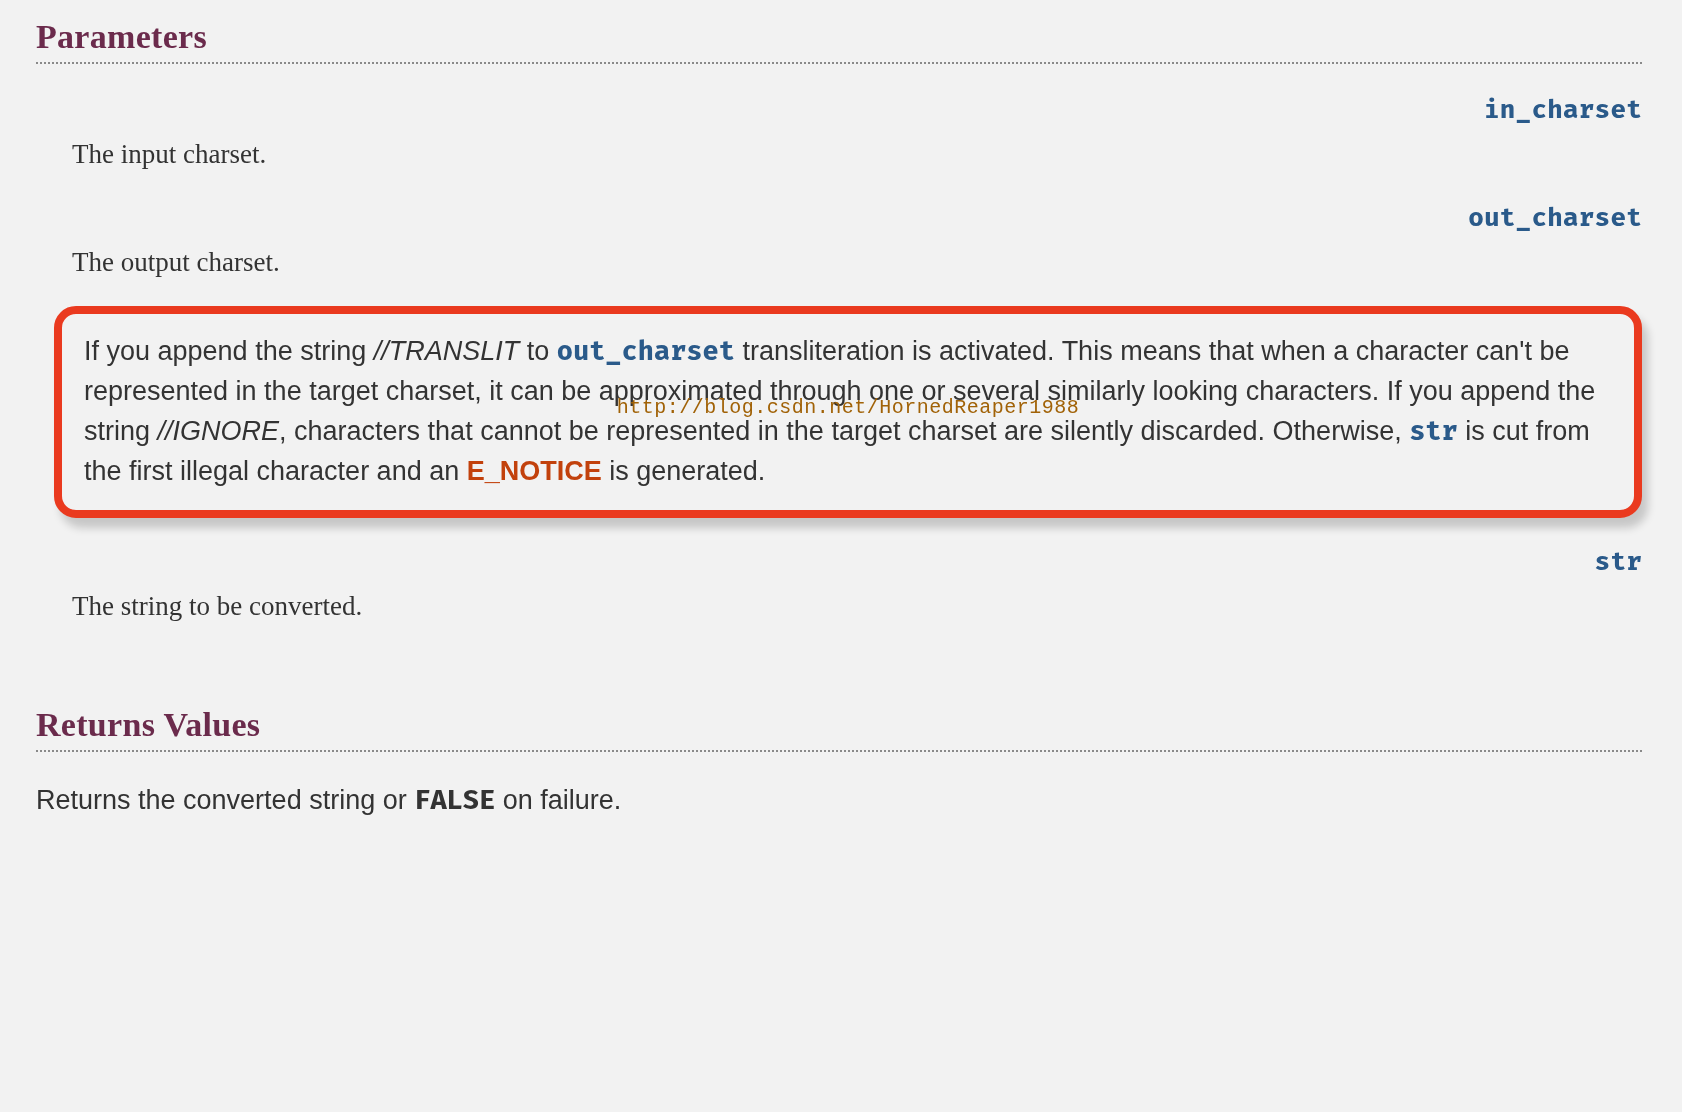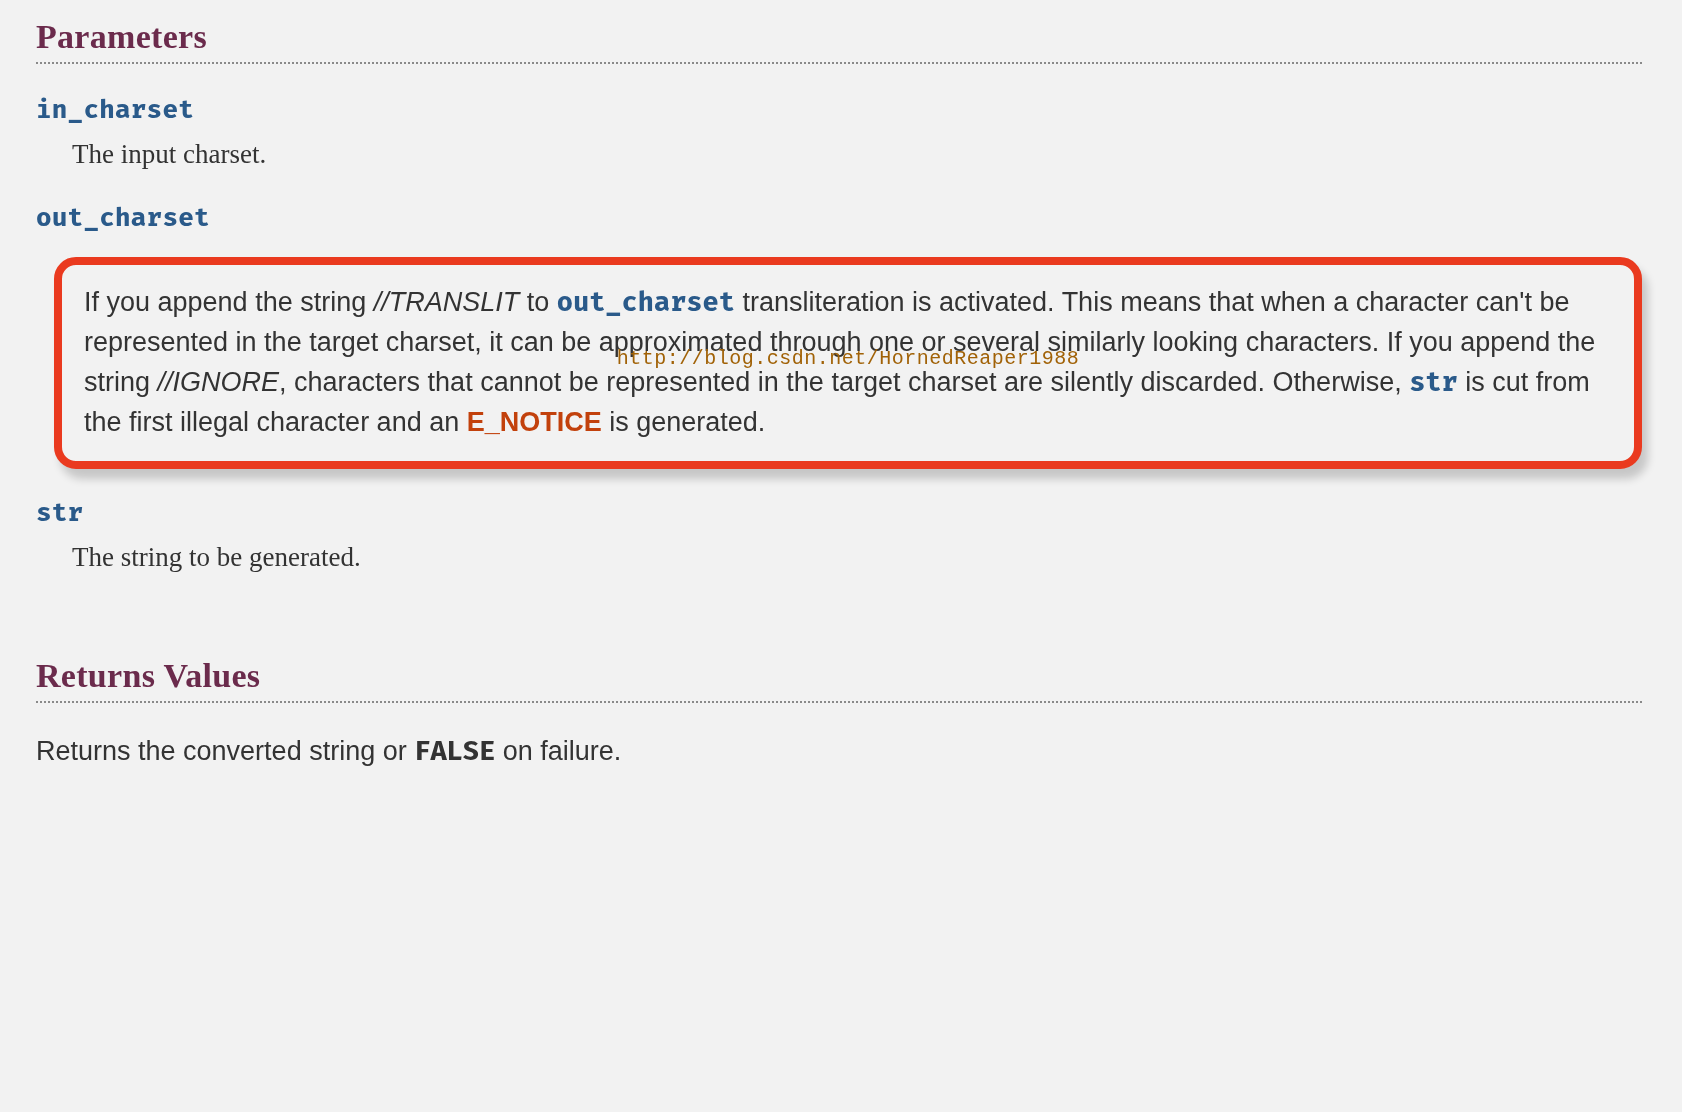--- a/index.html
+++ b/index.html
@@ -27,20 +27,21 @@
     border-top: 2px dotted #8a8a8a;
     margin: 0 0 30px 0;
   }
   .param-name {
     font-family: "Fira Mono", "Menlo", "Consolas", monospace;
     font-weight: 700;
     color: #2a5a8a;
     font-size: 26px;
     margin: 28px 0 10px 0;
     letter-spacing: 0.2px;
+    text-align: right;
   }
   .param-desc {
     margin: 0 0 0 36px;
     font-size: 27px;
     color: #333;
     line-height: 1.45;
     font-family: Liberation Serif, serif;
   }
   .highlight-box {
     margin: 24px 0 24px 18px;
@@ -94,28 +95,29 @@
 
 <div class="page">
 
   <h2 class="section-heading">Parameters</h2>
   <hr class="dotted">
 
   <div class="param-name">in_charset</div>
   <div class="param-desc">The input charset.</div>
 
   <div class="param-name">out_charset</div>
+  <div class="param-desc">The output charset.</div>
 
   <div class="highlight-box">
     <span class="watermark">http://blog.csdn.net/HornedReaper1988</span>
     <span>If you append the string </span><span class="ital">//TRANSLIT</span><span> to </span><span class="code-param">out_charset</span><span> transliteration is activated. This means that when a character can't be represented in the target charset, it can be approximated through one or several similarly looking characters. If you append the string </span><span class="ital">//IGNORE</span><span>, characters that cannot be represented in the target charset are silently discarded. Otherwise, </span><span class="code-param">str</span><span> is cut from the first illegal character and an </span><span class="bold-const">E_NOTICE</span><span> is generated.</span>
   </div>
 
   <div class="param-name">str</div>
-  <div class="param-desc">The string to be generated.</div>
+  <div class="param-desc">The string to be converted.</div>
 
   <h2 class="section-heading" style="margin-top:80px;">Returns Values</h2>
   <hr class="dotted">
 
   <div class="return-desc">
     <span>Returns the converted string or </span><span class="bold-false">FALSE</span><span> on failure.</span>
   </div>
 
 </div>
 

